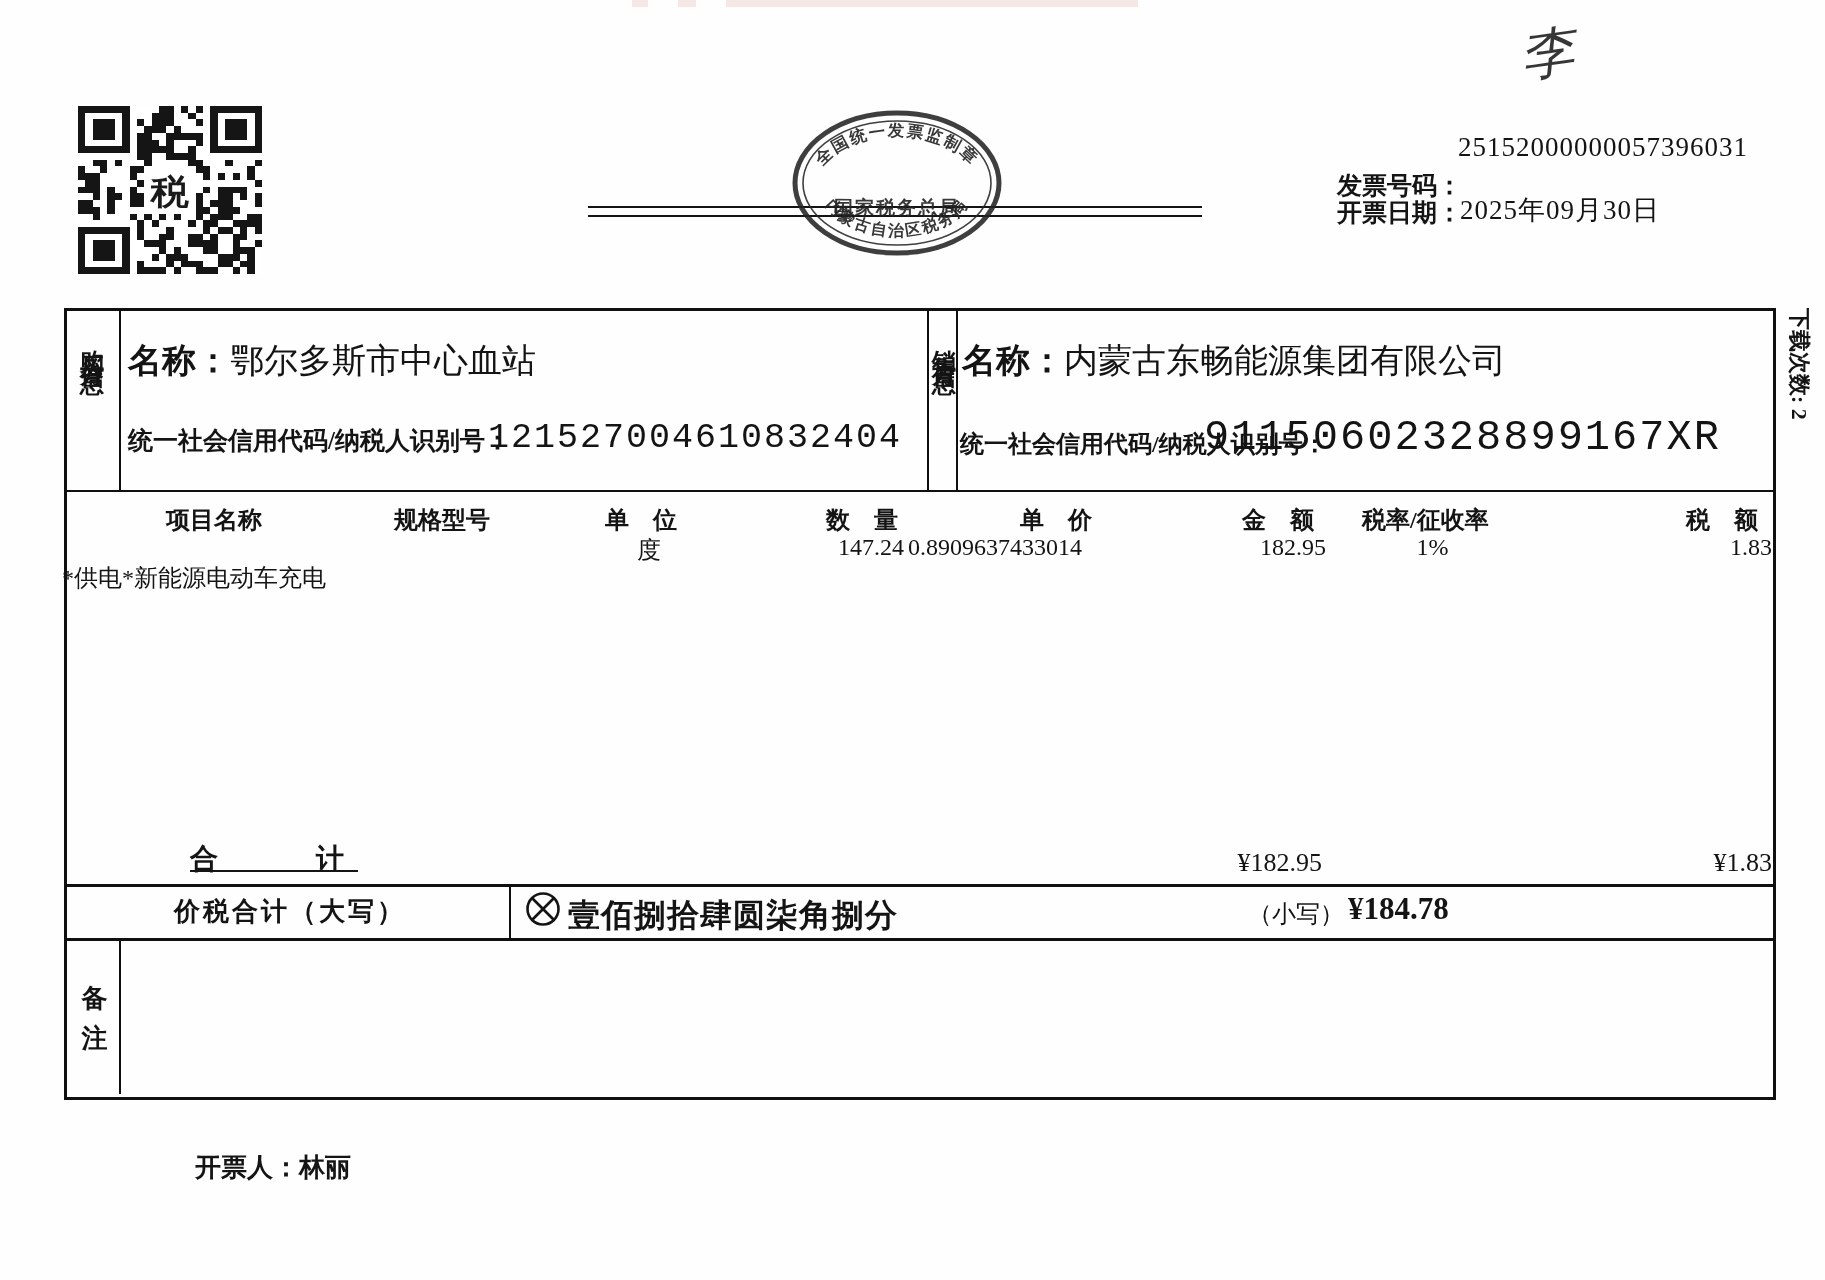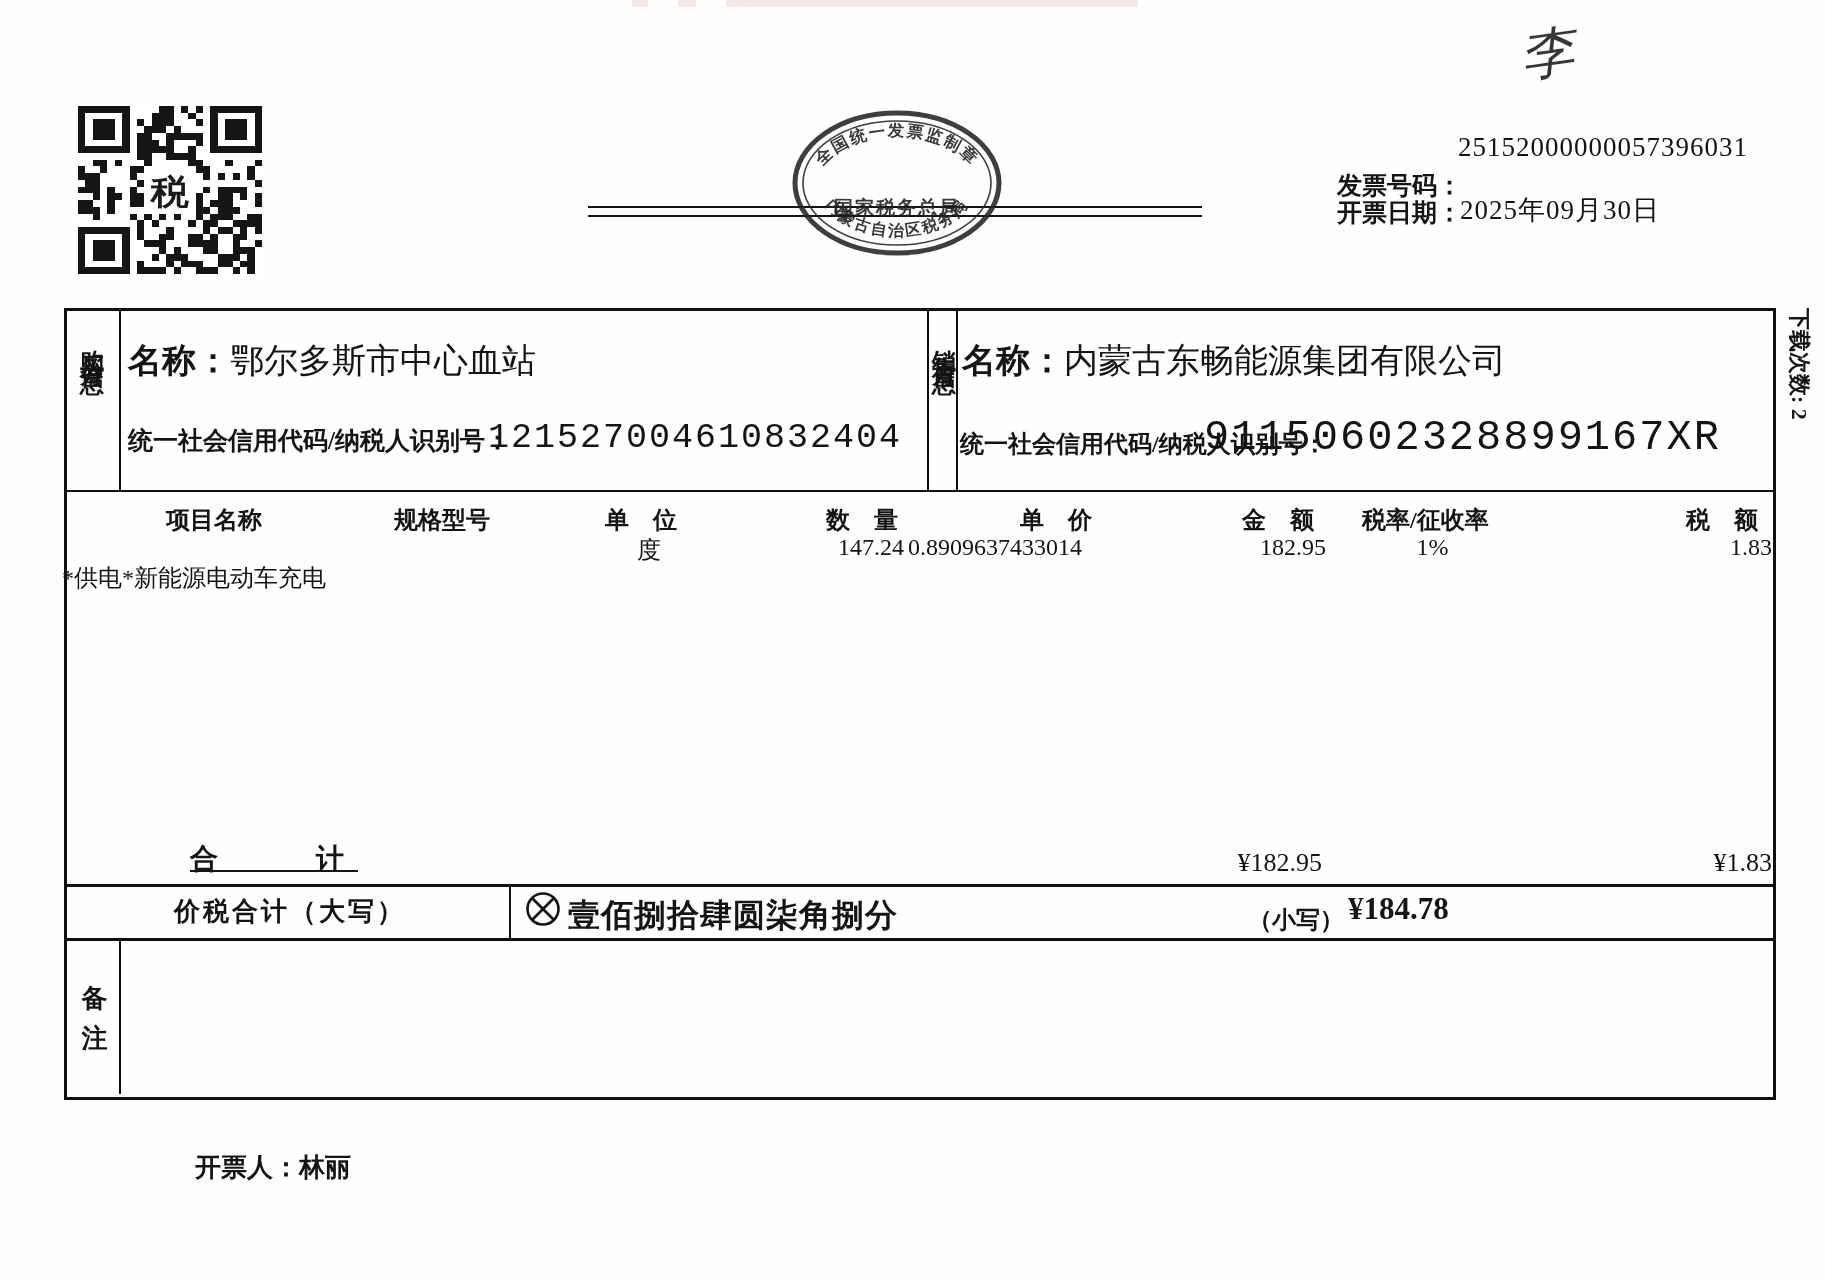--- a/index.html
+++ b/index.html
@@ -35,21 +35,21 @@
   .sellernum{font-size:42px;letter-spacing:2px;white-space:nowrap;}
   
   .th{font-size:24px;font-weight:600;white-space:nowrap;}
   .td{font-size:24px;white-space:nowrap;}
   .ra{text-align:right;}
   .ca{text-align:center;}
   .totlabel{font-size:28px;font-weight:600;letter-spacing:14px;white-space:nowrap;}
   .totval{font-size:26px;white-space:nowrap;}
   .sumlabel{font-size:26px;font-weight:600;letter-spacing:3px;white-space:nowrap;}
   .words{font-size:32px;font-weight:700;letter-spacing:1px;white-space:nowrap;}
-  .smlabel{font-size:24px;font-weight:700;white-space:nowrap;margin-top:6px;}
+  .smlabel{font-size:24px;font-weight:400;white-space:nowrap;}
   .smval{font-size:31px;font-weight:600;white-space:nowrap;}
   .issuer{font-size:26px;font-weight:600;white-space:nowrap;}
   .dlcount{font-size:22px;font-weight:600;white-space:nowrap;transform:rotate(90deg);
            transform-origin:top left;}
 </style>
 </head>
 <body>
 
 <div id="canvas">
 

